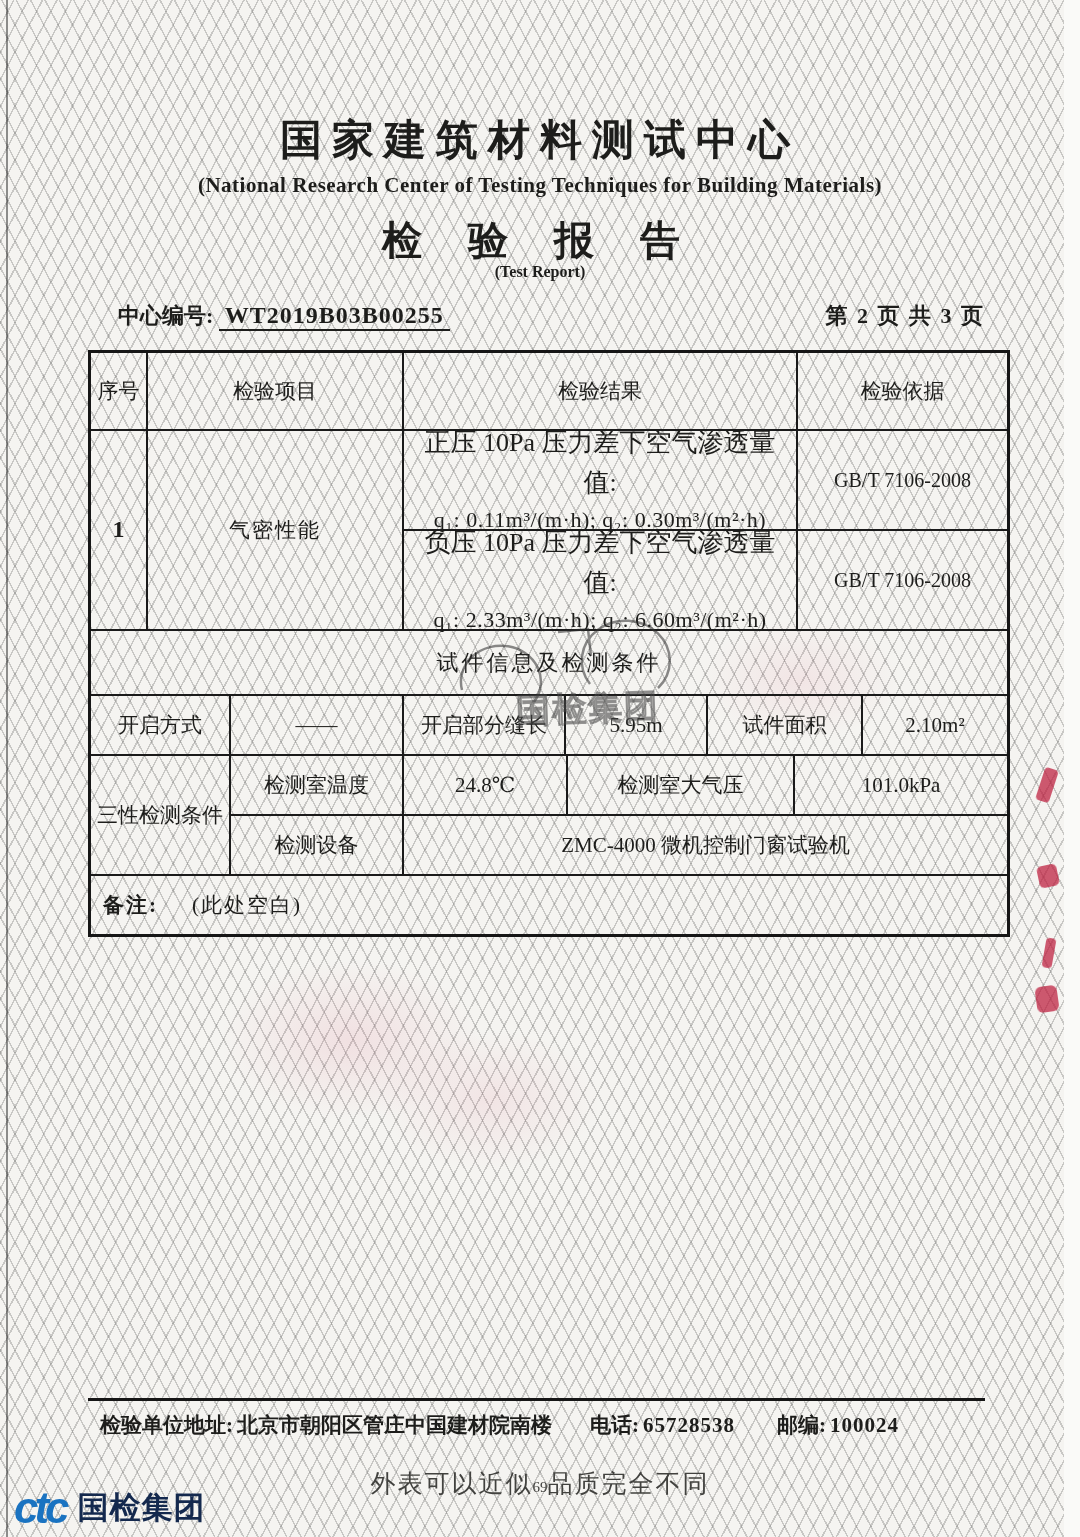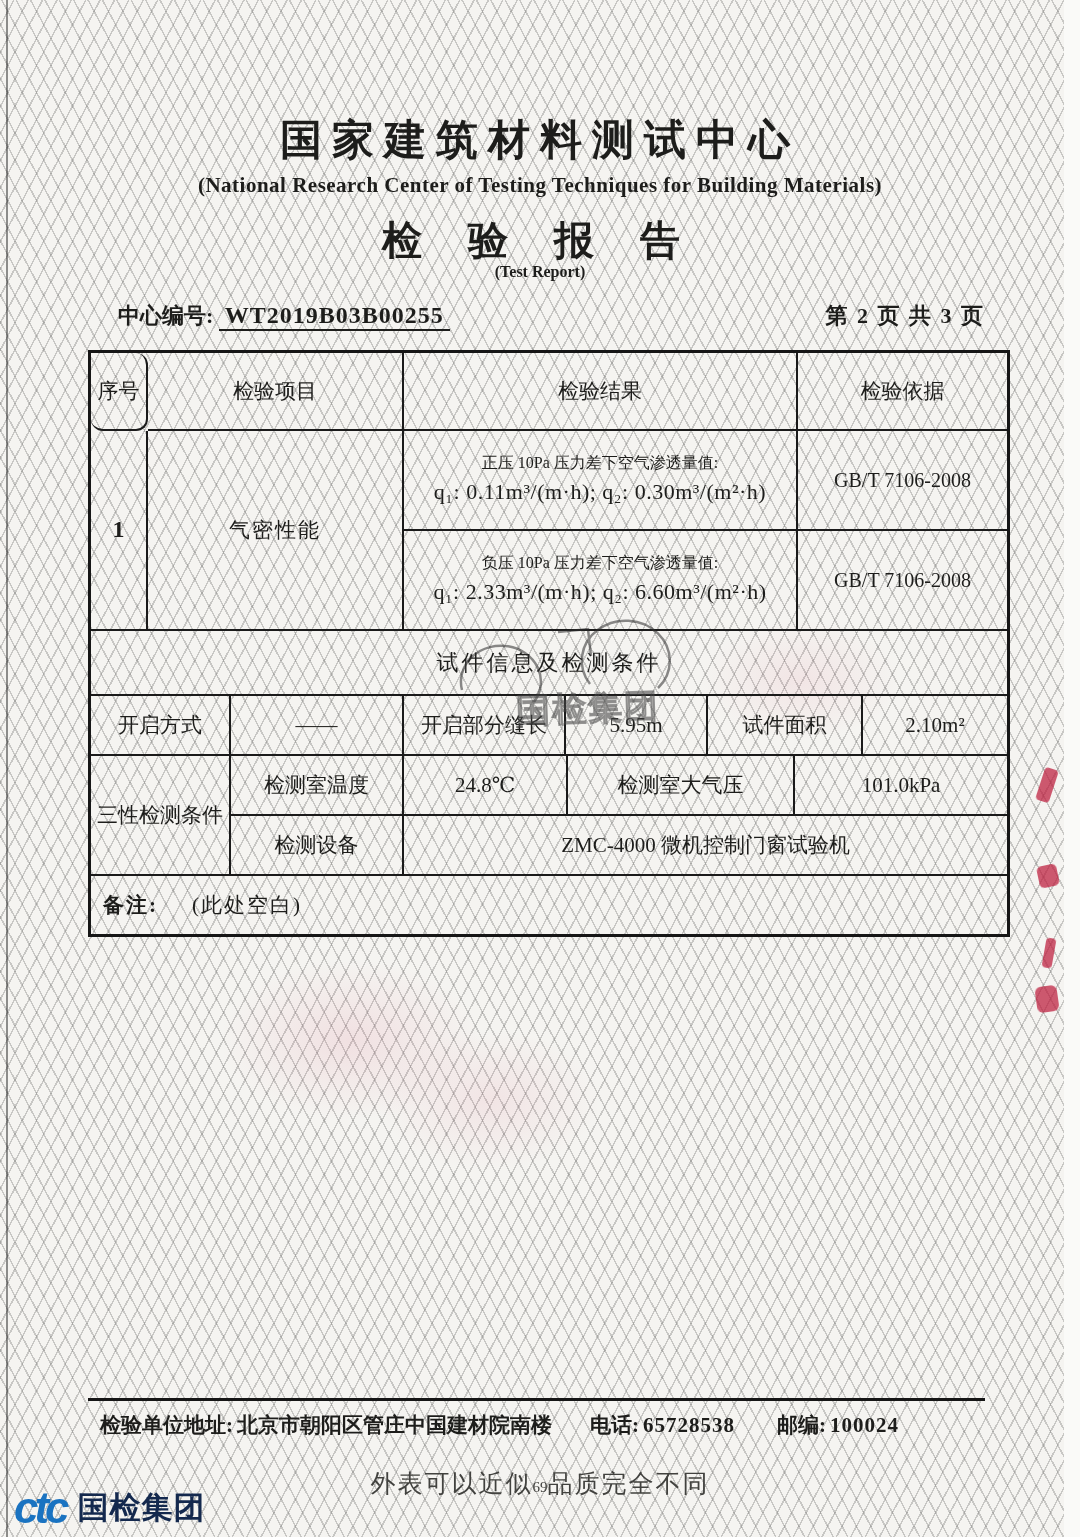--- a/index.html
+++ b/index.html
@@ -25,21 +25,21 @@
   .center-no{font-size:22px;font-weight:700;padding-left:30px;}
   .center-no .val{font-size:24px;border-bottom:2px solid #1d1d1b;padding:0 6px 1px 6px;letter-spacing:1px;}
   .page-info{font-size:22px;font-weight:600;letter-spacing:2px;}
 
   .main-table{top:350px;left:88px;width:922px;border:3px solid #161616;box-sizing:border-box;}
   .grid{display:grid;}
   .c{border-right:2px solid #1a1a1a;border-bottom:2px solid #1a1a1a;display:flex;flex-direction:column;justify-content:center;align-items:center;text-align:center;box-sizing:border-box;font-size:21px;line-height:1.55;padding:2px 4px;}
   .c.nr{border-right:none;}
 
   .sec1{grid-template-columns:57px 256px 394px 1fr;grid-template-rows:78px 100px 100px;}
-  .res-line1{font-size:16px;}
+  .res-line1{font-size:26px;}
   .res-line2{font-size:22px;letter-spacing:.5px;}
   .serial{font-size:24px;font-weight:700;}
 
   .secTitle{height:63px;border-bottom:2px solid #1a1a1a;display:flex;align-items:center;justify-content:center;font-size:22px;letter-spacing:3px;}
 
   .sec3{grid-template-columns:140px 173px 162px 142px 155px 1fr;grid-template-rows:60px;}
   .sec4{grid-template-columns:140px 173px 164px 227px 1fr;grid-template-rows:60px 60px;}
   .span2{grid-row:1/3;}
   .span3col{grid-column:3/6;}
 
@@ -97,21 +97,21 @@
     <div class="center-no">
       <span>中心编号:</span>
       <span class="val">WT2019B03B00255</span>
     </div>
     <div class="page-info">第 2 页 共 3 页</div>
   </div>
 
   <div class="abs main-table">
 
     <div class="grid sec1">
-      <div class="c" style="grid-row:1;grid-column:1;border-radius:12px;">序号</div>
+      <div class="c" style="grid-row:1;grid-column:1;">序号</div>
       <div class="c" style="grid-row:1;grid-column:2;">检验项目</div>
       <div class="c" style="grid-row:1;grid-column:3;">检验结果</div>
       <div class="c nr" style="grid-row:1;grid-column:4;">检验依据</div>
 
       <div class="c serial" style="grid-row:2/4;grid-column:1;">1</div>
       <div class="c" style="grid-row:2/4;grid-column:2;letter-spacing:2px;">气密性能</div>
 
       <div class="c" style="grid-row:2;grid-column:3;">
         <div class="res-line1">正压 10Pa 压力差下空气渗透量值:</div>
         <div class="res-line2">q₁: 0.11m³/(m·h); q₂: 0.30m³/(m²·h)</div>

